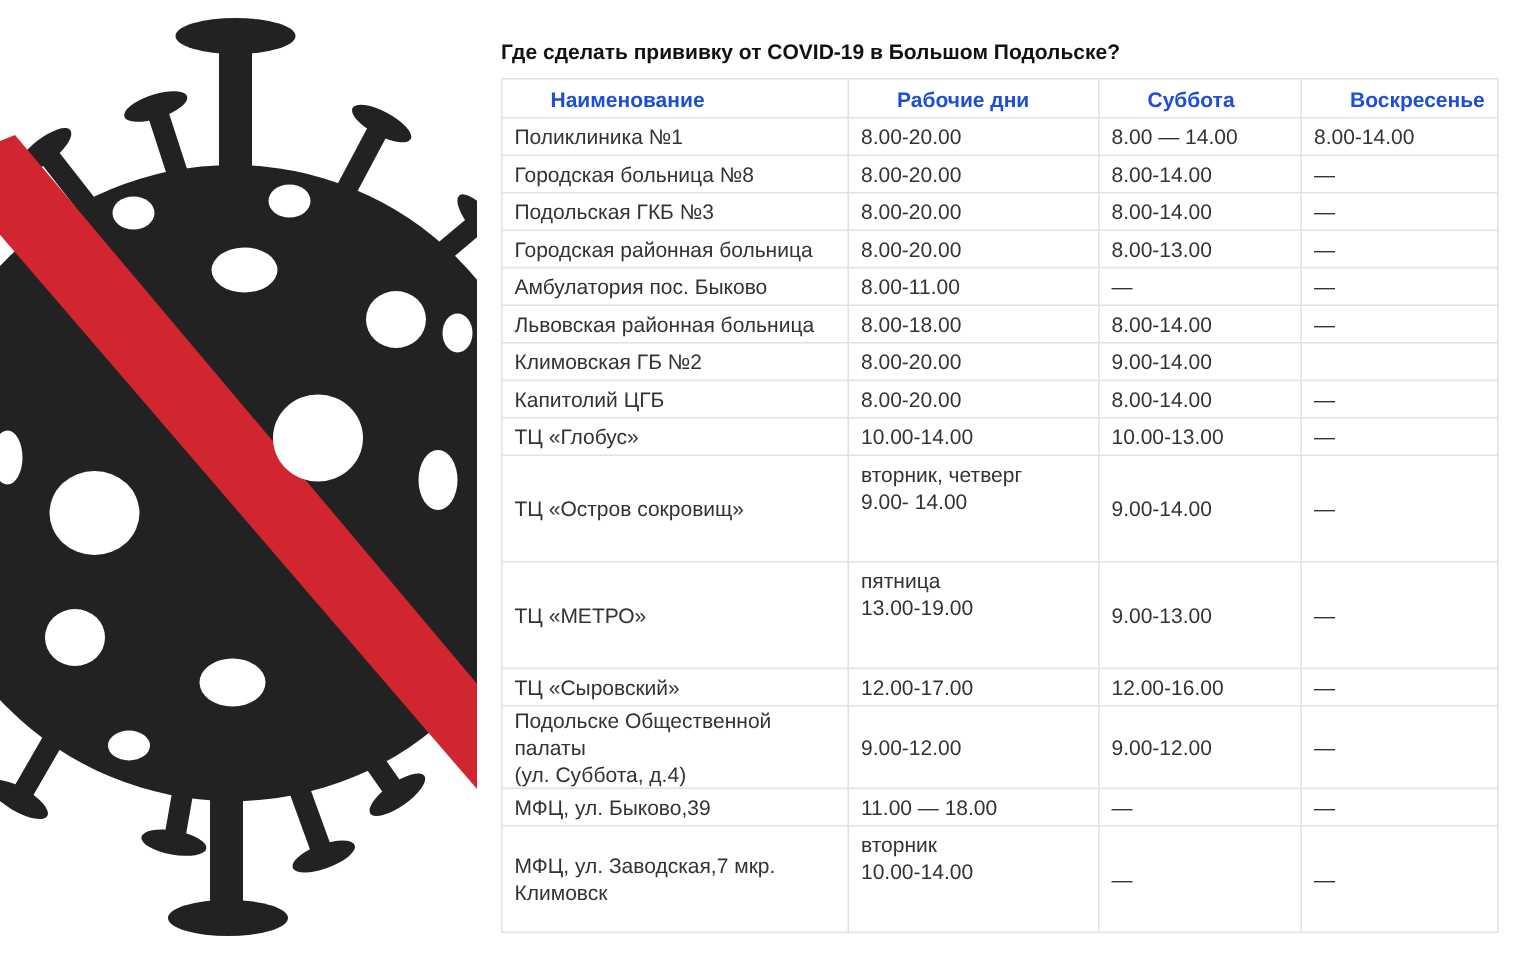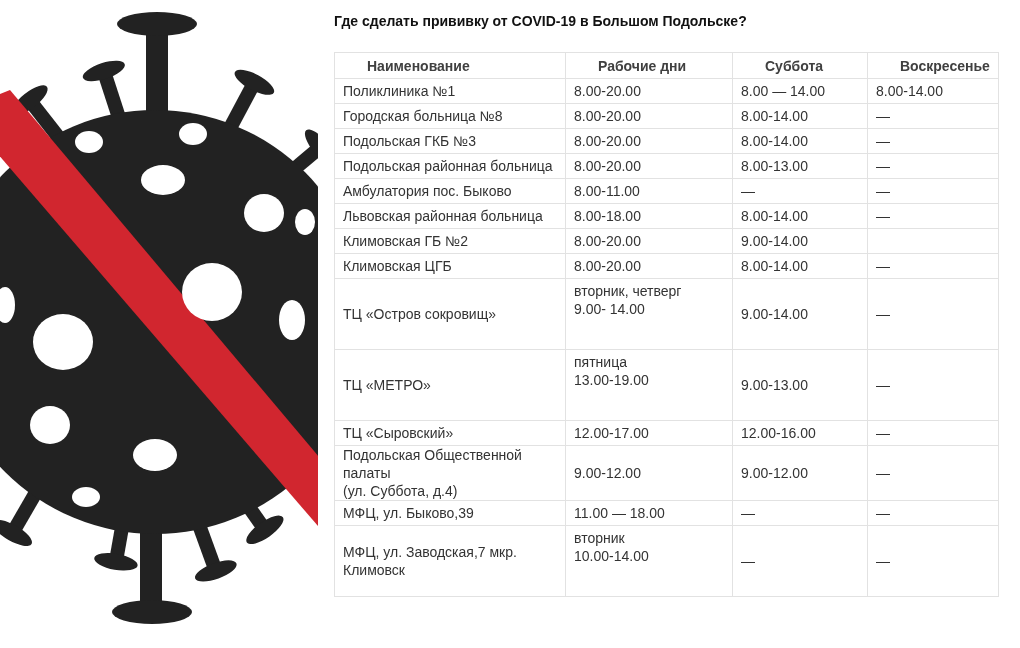--- a/index.html
+++ b/index.html
@@ -1,22 +1,22 @@
 <!DOCTYPE html>
 <html><head>
 <meta charset="utf-8">
 <style>
   html, body { margin:0; padding:0; background:#ffffff; }
   body { width:1020px; height:648px; overflow:hidden; position:relative; font-family:"Liberation Sans", sans-serif; color:#333333; }
   .art { position:absolute; left:0; top:0; width:318px; height:648px; overflow:hidden; background:#ffffff; }
   .art svg { display:block; }
-  .title { position:absolute; left:334px; top:13px; font-size:14px; font-weight:bold; color:#111111; white-space:nowrap; }
+  .title { position:absolute; left:334px; top:26px; font-size:14px; font-weight:bold; color:#111111; white-space:nowrap; }
   table { position:absolute; left:334px; top:52px; border-collapse:collapse; font-size:14px; color:#333333; table-layout:fixed; }
   td, th { border:1px solid #e2e2e2; padding:0 8px; vertical-align:middle; text-align:left; font-weight:normal; line-height:18px; }
-  th { font-weight:bold; color:#404040; height:25px;padding-left:32px; }
+  th { font-weight:bold; color:#1d4ed8; height:25px;padding-left:32px; }
   td { height:24px; }
   tr.h2 td { height:44px; }
   tr.h3 td { height:67px; }
   td.top { vertical-align:top; padding-top:3px; }
   .line { display:block; }
   .col0 { width:231px; }
   .col1 { width:167px; }
   .col2 { width:135px; }
   .col3 { width:120px; }
 </style>
@@ -127,21 +127,21 @@
       <td>8.00-14.00</td>
       <td>—</td>
     </tr>
     <tr>
       <td>Подольская ГКБ №3</td>
       <td>8.00-20.00</td>
       <td>8.00-14.00</td>
       <td>—</td>
     </tr>
     <tr>
-      <td>Подольская районная больница</td>
+      <td>Городская районная больница</td>
       <td>8.00-20.00</td>
       <td>8.00-13.00</td>
       <td>—</td>
     </tr>
     <tr>
       <td>Амбулатория пос. Быково</td>
       <td>8.00-11.00</td>
       <td>—</td>
       <td>—</td>
     </tr>
@@ -151,23 +151,29 @@
       <td>8.00-14.00</td>
       <td>—</td>
     </tr>
     <tr>
       <td>Климовская ГБ №2</td>
       <td>8.00-20.00</td>
       <td>9.00-14.00</td>
       <td></td>
     </tr>
     <tr>
-      <td>Климовская ЦГБ</td>
-      <td>8.00-20.00</td>
-      <td>8.00-14.00</td>
+      <td>Капитолий ЦГБ</td>
+      <td>8.00-20.00</td>
+      <td>8.00-14.00</td>
+      <td>—</td>
+    </tr>
+    <tr>
+      <td>ТЦ «Глобус»</td>
+      <td>10.00-14.00</td>
+      <td>10.00-13.00</td>
       <td>—</td>
     </tr>
     <tr class="h3">
       <td>ТЦ «Остров сокровищ»</td>
       <td class="top">
         <span class="line">вторник, четверг</span>
         <span class="line">9.00- 14.00</span>
       </td>
       <td>9.00-14.00</td>
       <td>—</td>
@@ -182,21 +188,21 @@
       <td>—</td>
     </tr>
     <tr>
       <td>ТЦ «Сыровский»</td>
       <td>12.00-17.00</td>
       <td>12.00-16.00</td>
       <td>—</td>
     </tr>
     <tr class="h2">
       <td>
-        <span class="line">Подольская Общественной палаты</span>
+        <span class="line">Подольске Общественной палаты</span>
         <span class="line">(ул. Суббота, д.4)</span>
       </td>
       <td>9.00-12.00</td>
       <td>9.00-12.00</td>
       <td>—</td>
     </tr>
     <tr>
       <td>МФЦ, ул. Быково,39</td>
       <td>11.00 — 18.00</td>
       <td>—</td>

